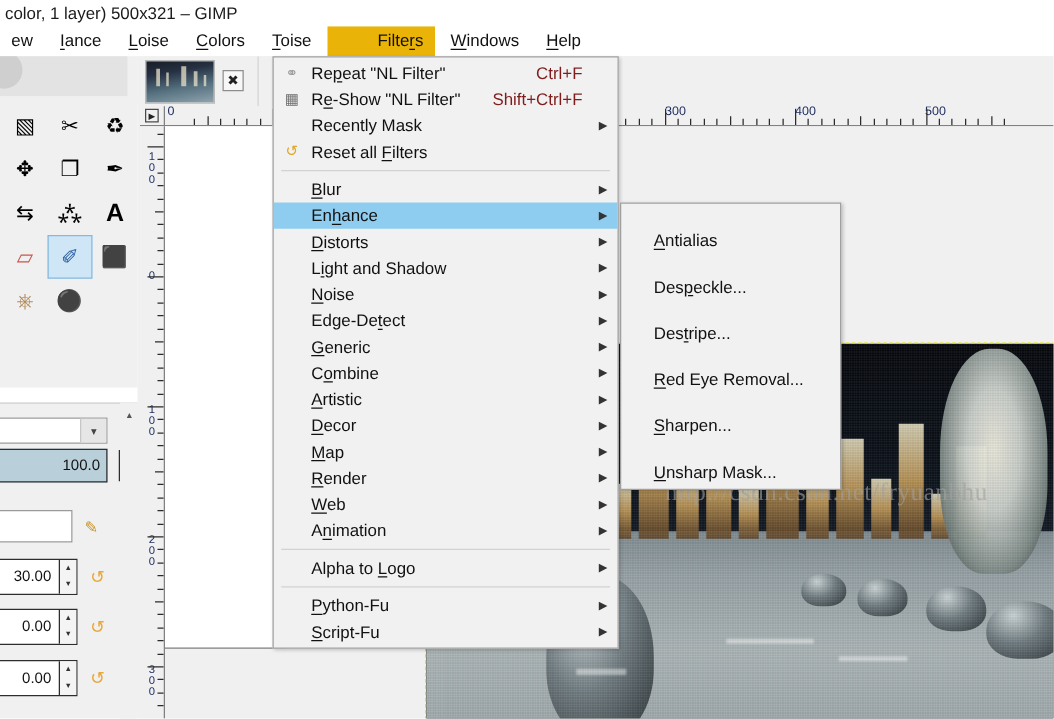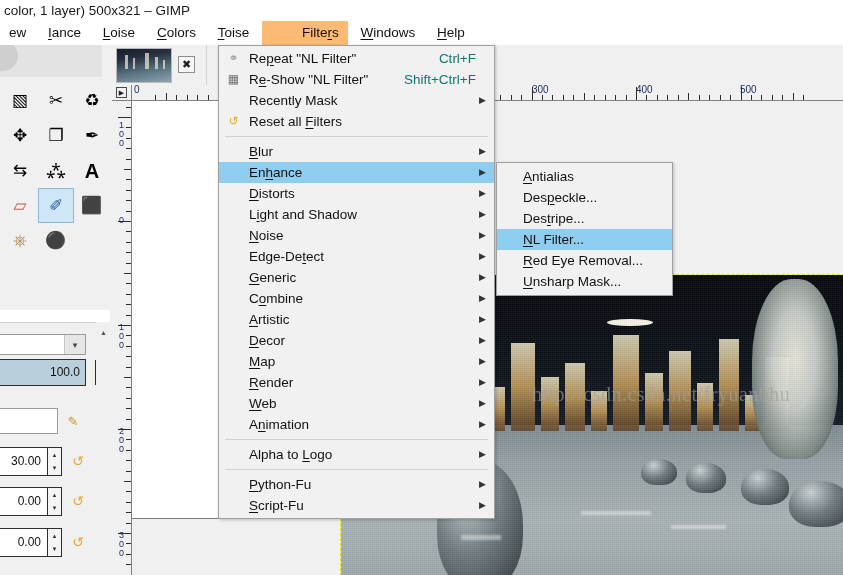--- a/index.html
+++ b/index.html
@@ -37,21 +37,21 @@
     white-space: nowrap;
     overflow: hidden;
   }
   .menubar .mi {
     display: inline-block;
     padding: 3px 9px 4px 9px;
     color: #111;
     line-height: 17px;
     vertical-align: top;
   }
-  .menubar .mi.active { background: #fdba74; padding-left: 40px; }
+  .menubar .mi.active { background: #eab308; padding-left: 40px; }
   .acc { text-decoration: underline; text-underline-offset: 1.5px; }
 
   
   .toolbox {
     position: absolute; left: 0; top: 45px; width: 110px; height: 265px;
     background: #f0f0f0;
     overflow: hidden;
   }
   .tb-logo {
     position: absolute; left: -18px; top: -6px; width: 120px; height: 38px;
@@ -294,24 +294,24 @@
 
   .menu .row {
     position: relative;
     height: 21px;
     line-height: 21px;
     padding-left: 30px;
     padding-right: 22px;
     white-space: nowrap;
     cursor: default;
   }
-  #enhance-menu .row { padding-left: 26px; }
+  #enhance-menu .row { padding-left: 26px; margin-top: 16px; }
   .menu .row.hl { background: #8fcdf0; }
   .menu .row .sc {
-    position: absolute; right: 18px; top: 0; color: #0f766e; text-align: right;
+    position: absolute; right: 28px; top: 0; color: #7f1d1d; text-align: right;
   }
   .menu .row .arw {
     position: absolute; right: 8px; top: 0;
     font-size: 9px; color: #333;
   }
   .menu .sep {
     height: 1px; background: #d2d2d2; margin: 4px 6px 4px 6px;
   }
   .menu .ic {
     position:absolute; left: 6px; top: 2px; width: 17px; height: 17px;
@@ -784,24 +784,24 @@
   <div class="menu" id="enhance-menu">
     <div class="row">
       <span><span class="acc">A</span>ntialias</span>
     </div>
     <div class="row">
       <span>Des<span class="acc">p</span>eckle...</span>
     </div>
     <div class="row">
       <span>Des<span class="acc">t</span>ripe...</span>
     </div>
-    <div class="row hl">
-      <span><span class="acc">N</span>L Filter...</span>
-    </div>
     <div class="row">
       <span><span class="acc">R</span>ed Eye Removal...</span>
     </div>
     <div class="row">
+      <span><span class="acc">S</span>harpen...</span>
+    </div>
+    <div class="row">
       <span><span class="acc">U</span>nsharp Mask...</span>
     </div>
   </div>
 
 </div>
 
 </body></html>

